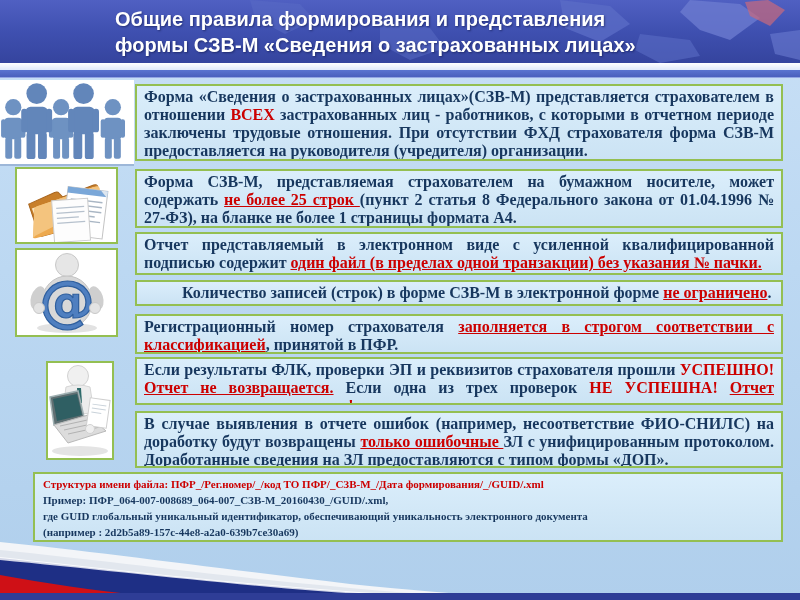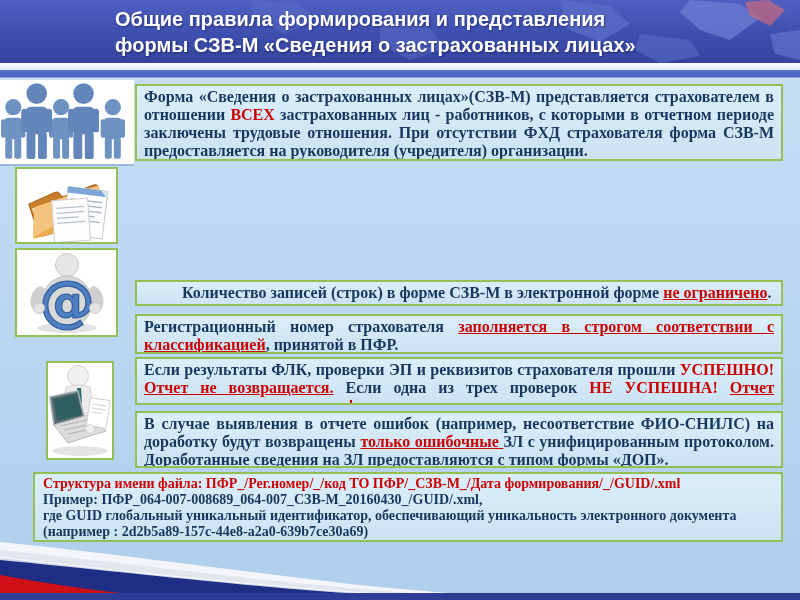--- a/index.html
+++ b/index.html
@@ -42,21 +42,21 @@
   .box1{top:84px;height:77px;}
   .box2{top:169px;height:59px;}
   .box3{top:232px;height:43px;}
   .box4{top:280px;height:26px;padding-left:45px;}
   .box5{top:314px;height:40px;}
   .box6{top:357px;height:48px;}
   .box7{top:411px;height:57px;}
   .file-box{
     position:absolute;left:33px;top:472px;width:750px;height:70px;box-sizing:border-box;
     background:linear-gradient(180deg,#dbeefb,#cbe3f4);border:2px solid #94bf52;
-    padding:2px 8px;font-weight:bold;font-size:14px;line-height:16px;
+    padding:2px 8px;font-weight:bold;font-size:11px;line-height:16px;
     color:#17375e;text-align:left;overflow:hidden;
   }
   .file-line{white-space:nowrap;}
   
   .imgbox{position:absolute;background:#ffffff;border:2px solid #94bf52;box-sizing:border-box;overflow:hidden;}
   .people-panel{position:absolute;left:0;top:80px;width:134px;height:84px;background:#ffffff;
     border-bottom:2px solid #9db7d8;}
   .folder-box{left:15px;top:167px;width:103px;height:77px;}
   .at-box{left:15px;top:248px;width:103px;height:89px;}
   .laptop-box{left:46px;top:361px;width:68px;height:99px;}
@@ -177,21 +177,27 @@
           </g>
       </g>
       <circle cx="42" cy="66" r="4.5" fill="#efefef" stroke="#d2d2d2" stroke-width="1"></circle>
     </svg>
   </div>
 
   <div class="tbox box1">
     <span class="seg-blue">Форма «Сведения о застрахованных лицах»(СЗВ-М) представляется страхователем в отношении </span><span class="seg-red">ВСЕХ</span><span class="seg-blue"> застрахованных лиц - работников, с которыми в отчетном периоде заключены трудовые отношения. При отсутствии ФХД страхователя форма СЗВ-М предоставляется на руководителя (учредителя) организации.</span>
   </div>
 
-
+  <div class="tbox box2">
+    <span class="seg-blue">Форма СЗВ-М, представляемая страхователем на бумажном носителе, может содержать </span><span class="seg-red-u">не более 25 строк </span><span class="seg-blue">(пункт 2 статья 8 Федерального закона от 01.04.1996 № 27-ФЗ), на бланке не более 1 страницы формата А4.</span>
+  </div>
+
+  <div class="tbox box3">
+    <span class="seg-blue">Отчет представляемый в электронном виде с усиленной квалифицированной подписью содержит </span><span class="seg-red-u">один файл (в пределах одной транзакции) без указания № пачки.</span>
+  </div>
 
   <div class="tbox box4">
     <span class="seg-blue">Количество записей (строк) в форме СЗВ-М в электронной форме </span><span class="seg-red-u">не ограничено</span><span class="seg-blue">.</span>
   </div>
 
   <div class="tbox box5">
     <span class="seg-blue">Регистрационный номер страхователя </span><span class="seg-red-u">заполняется в строгом соответствии с классификацией</span><span class="seg-blue">, принятой в ПФР.</span>
   </div>
 
   <div class="tbox box6">

